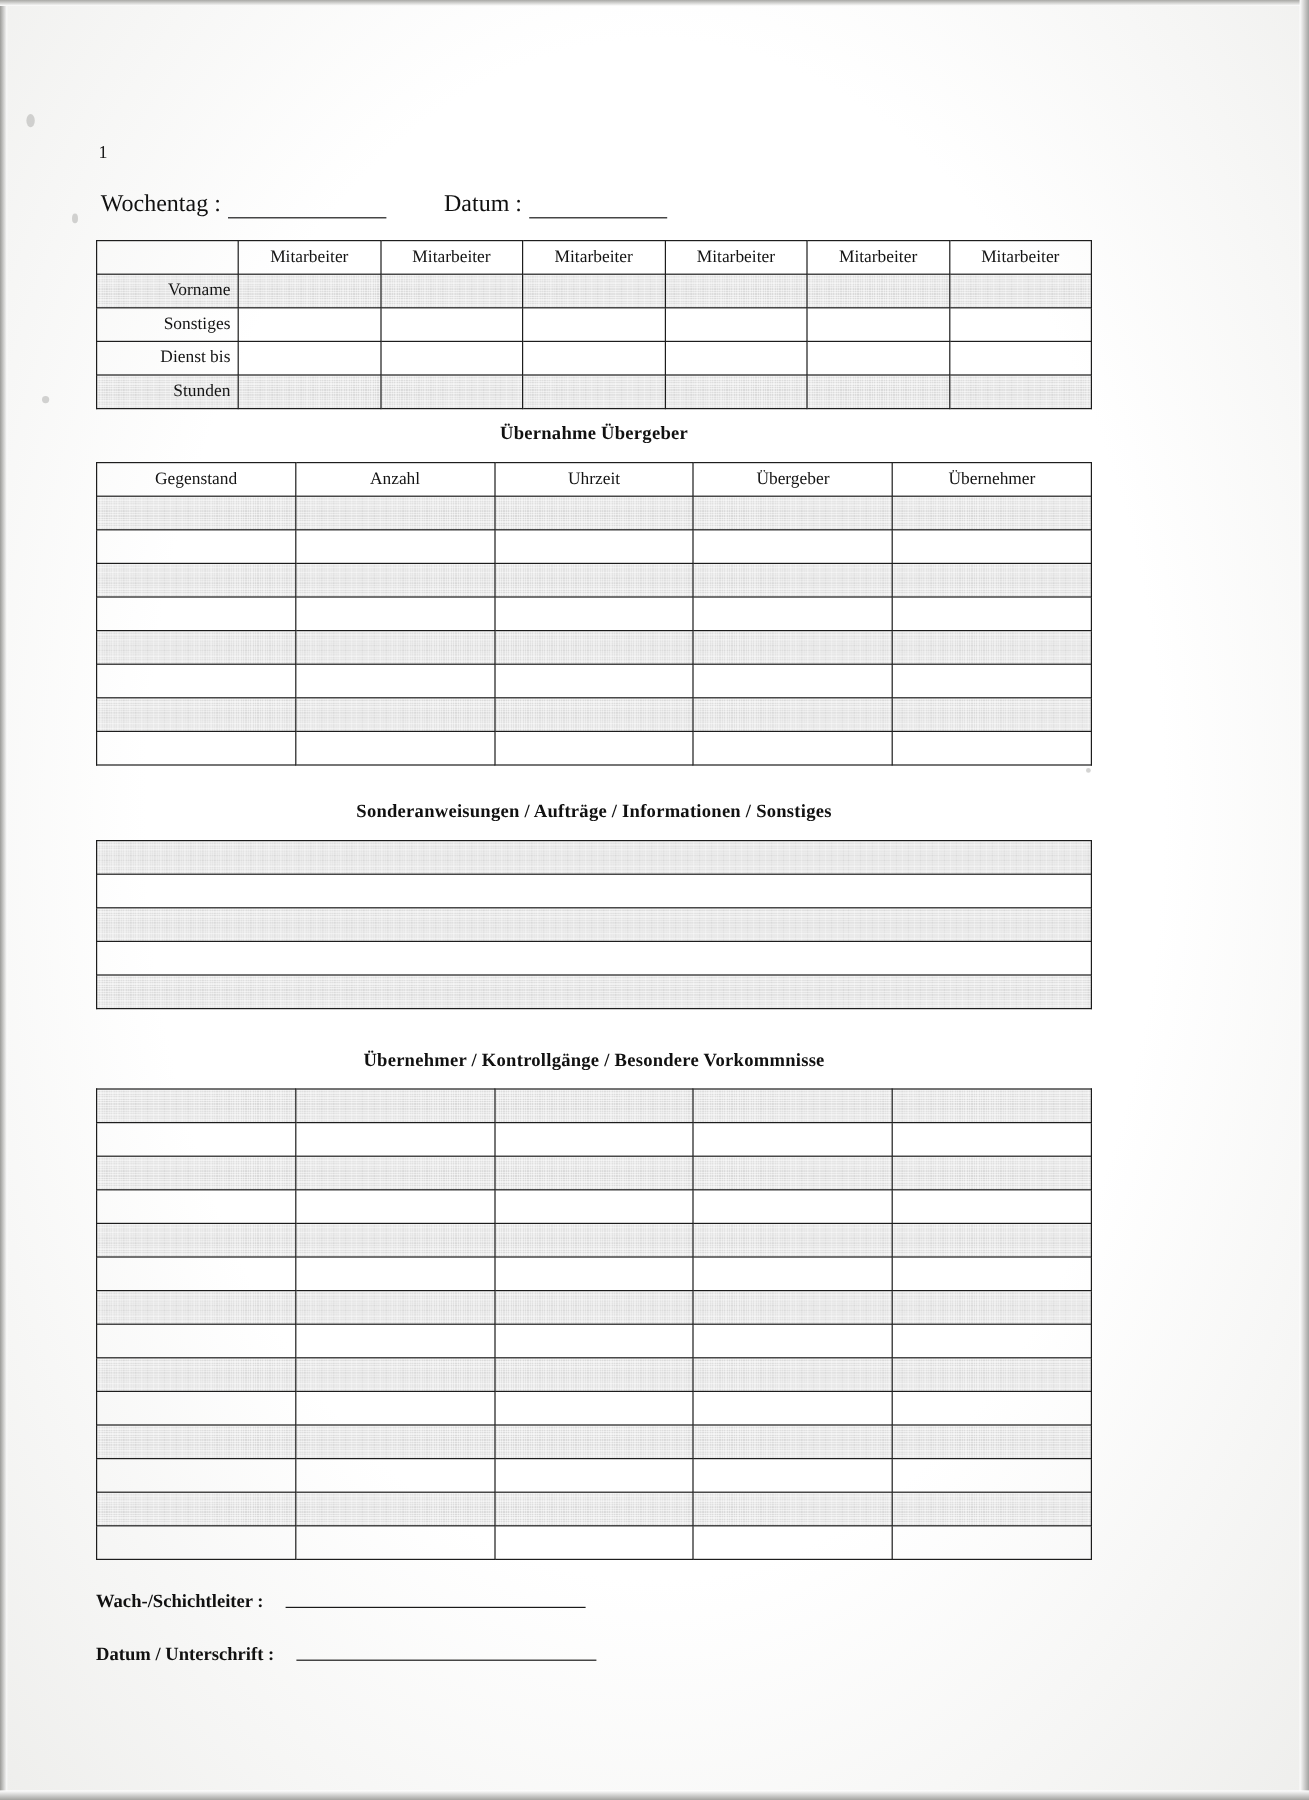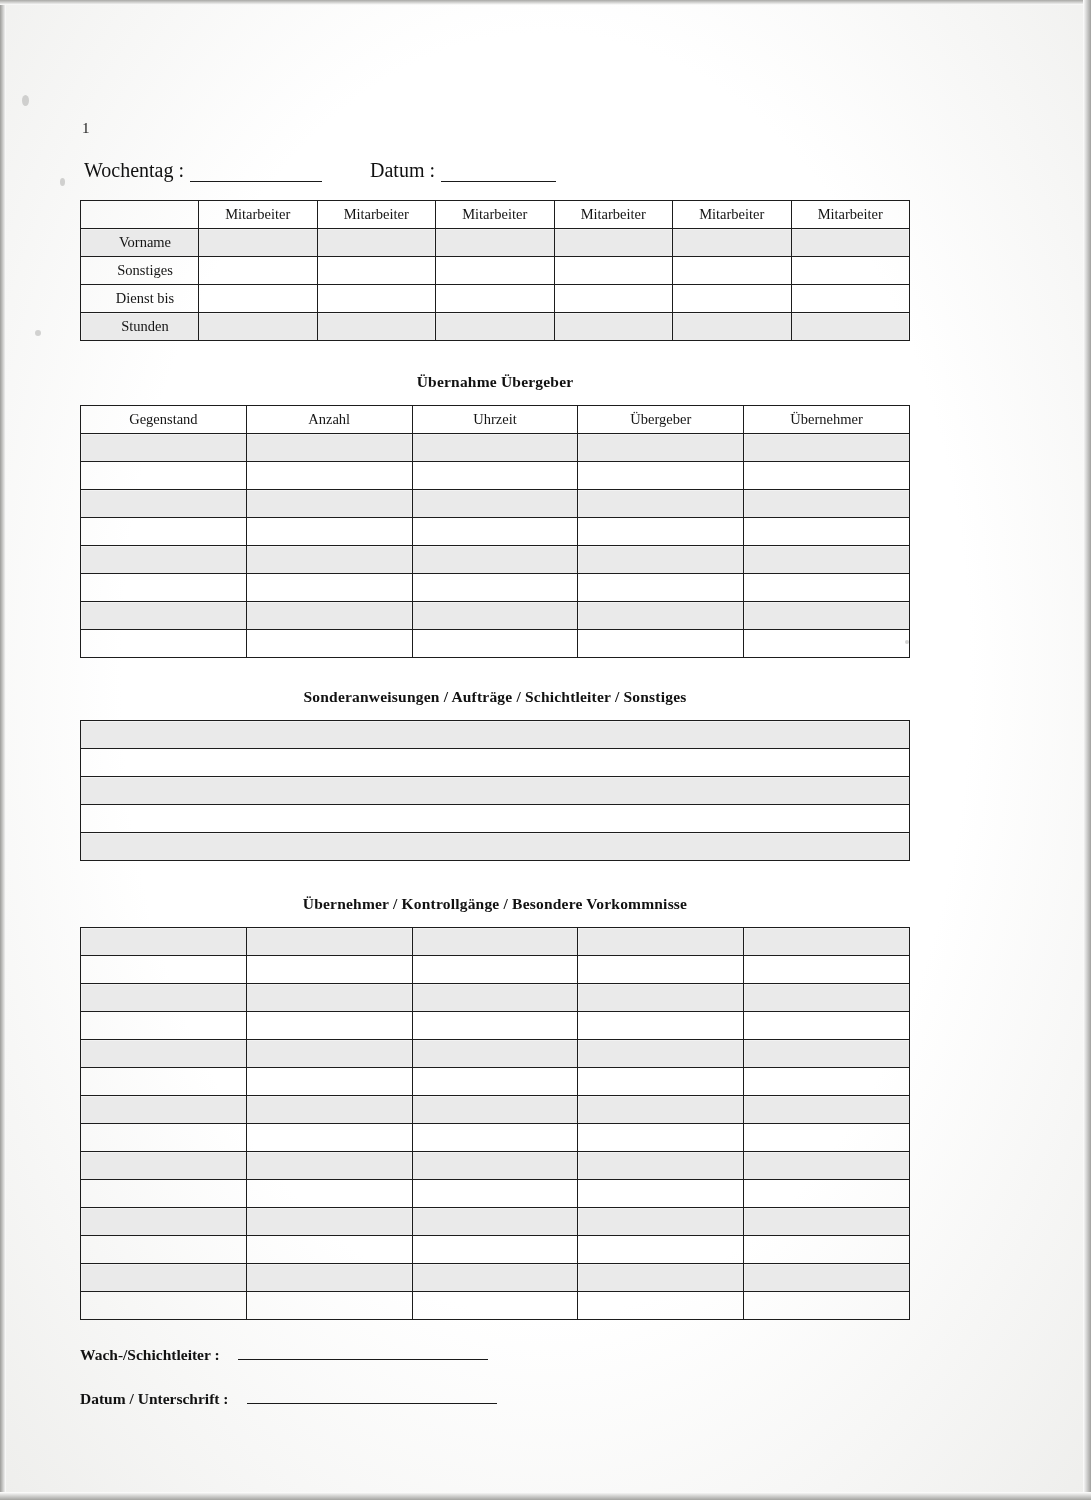--- a/index.html
+++ b/index.html
@@ -91,25 +91,25 @@
     color: #141414;
     padding: 0 6px;
     vertical-align: middle;
   }
   .shade {
     background-color: #d9d9d9;
     background-image:
       repeating-linear-gradient(0deg, rgba(255,255,255,.55) 0 1px, rgba(0,0,0,0) 1px 2px),
       repeating-linear-gradient(90deg, rgba(255,255,255,.45) 0 1px, rgba(0,0,0,0) 1px 2px);
   }
-  .rowlabel { text-align: center; padding-left: 17px; }
+  .rowlabel { text-align: right; padding-left: 17px; }
   .centered { text-align: center; }
 
   
-  #staff-table { margin-bottom: 32px; }
+  #staff-table { margin-bottom: 12px; }
   #staff-table col.first { width: 118px; }
 
   .section-title {
     text-align: center;
     font-weight: bold;
     font-size: 15.5px;
     color: #111;
     margin: 0 0 14px 0;
     letter-spacing: .2px;
   }
@@ -296,21 +296,21 @@
           <td></td>
           <td></td>
           <td></td>
           <td></td>
         </tr>
       </tbody>
     </table>
 
     <div class="space-2"></div>
 
-    <div class="section-title">Sonderanweisungen / Aufträge / Schichtleiter / Sonstiges</div>
+    <div class="section-title">Sonderanweisungen / Aufträge / Informationen / Sonstiges</div>
 
     <table id="notes-table">
       <tbody>
         <tr>
           <td class="shade"></td>
         </tr>
         <tr>
           <td></td>
         </tr>
         <tr>

